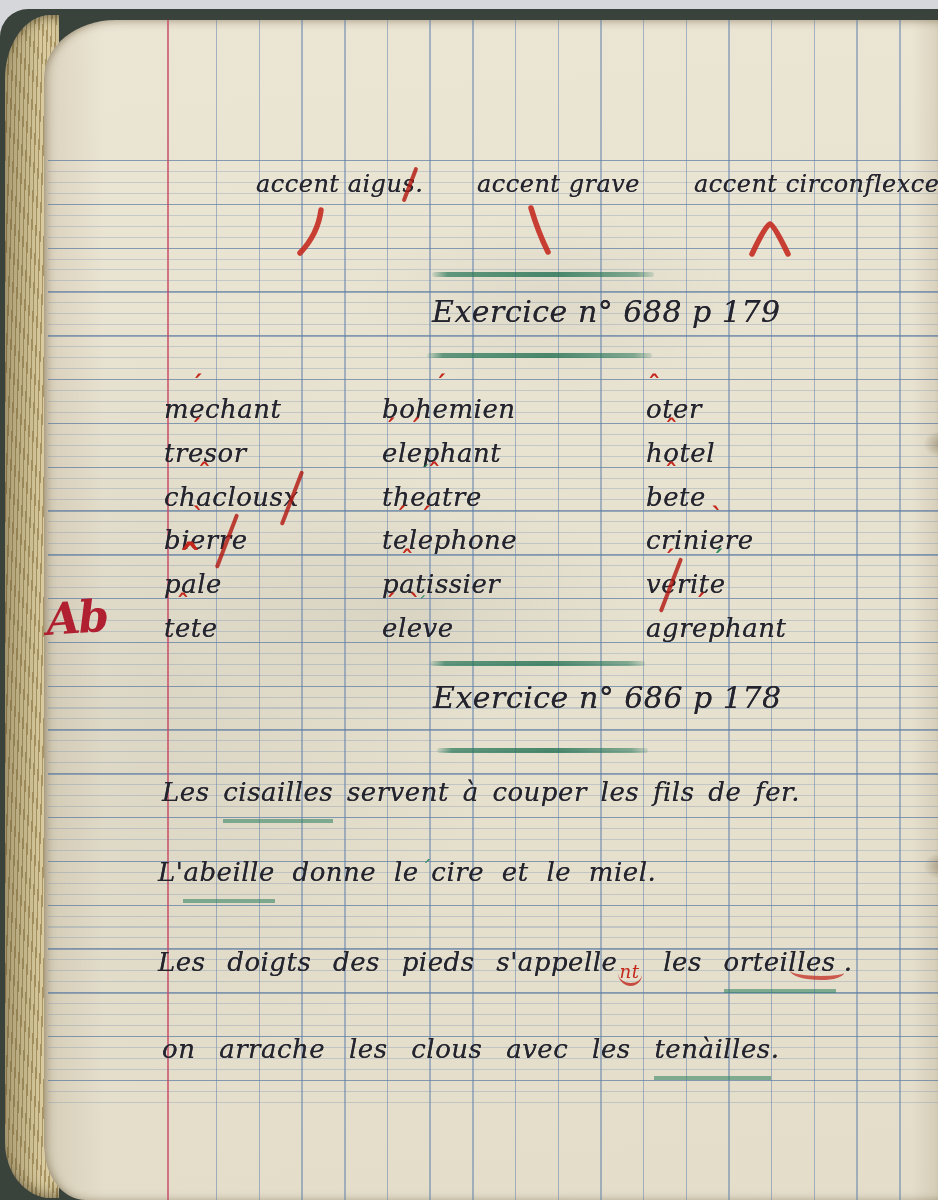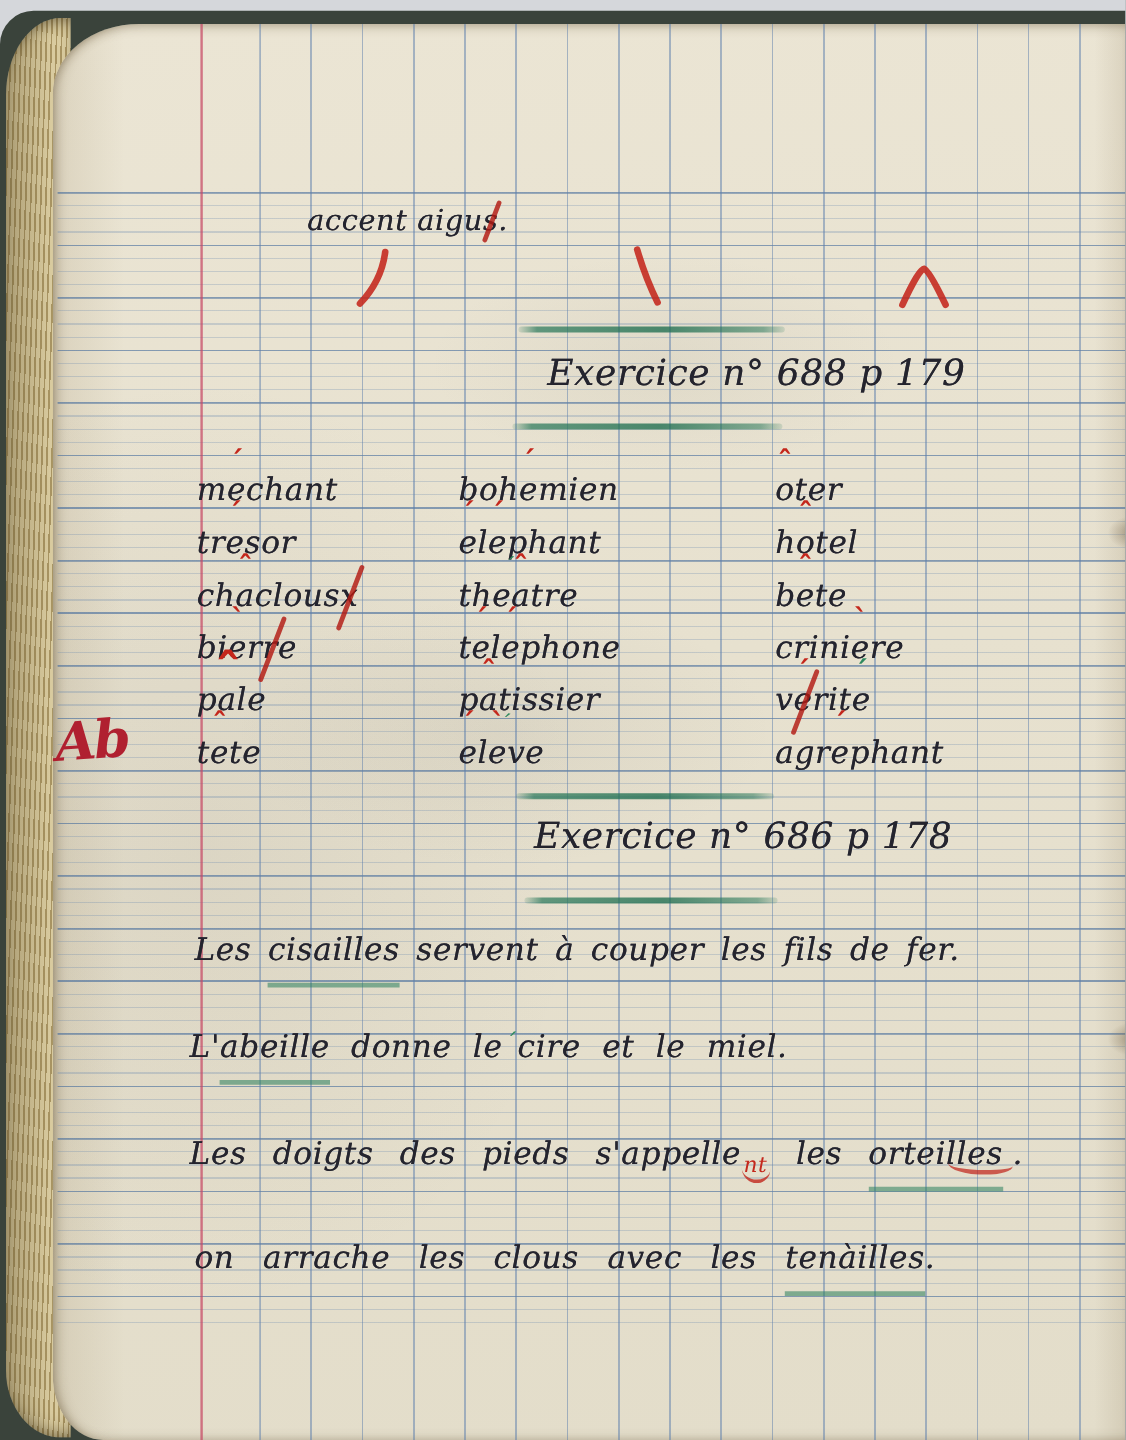--- a/index.html
+++ b/index.html
@@ -34,21 +34,21 @@
        repeating-linear-gradient(to bottom, rgba(96,130,172,.27) 0 1px, rgba(0,0,0,0) 1px 10.95px);}
   .vlines{position:absolute;left:172px;right:0;top:0;bottom:0;pointer-events:none;
       background:repeating-linear-gradient(to right, rgba(92,126,172,.50) 0 1.4px, rgba(0,0,0,0) 1.4px 42.7px);}
   .mline{position:absolute;left:123px;width:1.7px;top:0;bottom:0;background:rgba(198,70,100,.72);pointer-events:none;}
   .notch{position:absolute;right:-5px;width:20px;height:28px;
          background:radial-gradient(ellipse at right, rgba(118,102,76,.5), rgba(0,0,0,0) 70%);}
   
   .hw{position:absolute;color:#24242e;font-style:italic;letter-spacing:.5px;white-space:nowrap;
       text-shadow:0 0 .4px rgba(30,30,45,.8);}
   .hdr-item{font-size:24px;}
-  .title{font-size:30px;padding-left:24px;}
+  .title{font-size:30px;}
   .wcol{position:absolute;font-size:26px;font-style:italic;color:#24242e;letter-spacing:.5px;
         text-shadow:0 0 .4px rgba(30,30,45,.8);}
   .word{height:43.8px;line-height:43.8px;white-space:nowrap;}
   .sentence{position:absolute;font-size:26px;font-style:italic;color:#24242e;letter-spacing:.5px;
         white-space:nowrap;text-shadow:0 0 .4px rgba(30,30,45,.8);}
   
   .seg{position:relative;}
   .has-acc{position:relative;display:inline-block;}
   .acc{position:absolute;left:12%;top:-0.60em;font-size:.95em;line-height:1;font-style:normal;
        font-weight:700;text-shadow:none;}
@@ -79,20 +79,22 @@
   <div class="page">
     <div class="hlines"></div>
     <div class="vlines"></div>
     <div class="mline"></div>
     <div class="notch" style="top:410px;"></div>
     <div class="notch" style="top:832px;"></div>
 
     <div class="note-ab">Ab</div>
 
     <div class="hw hdr-item" style="left:212px;top:150px;"><span class="seg">accent aigu</span><span class="seg has-acc">s<span class="slash"></span></span><span class="seg">.</span></div>
+    <div class="hw hdr-item" style="left:433px;top:150px;"><span class="seg">accent grave</span></div>
+    <div class="hw hdr-item" style="left:650px;top:150px;"><span class="seg">accent circonflexce</span></div>
 
     <svg class="demo" style="left:250px;top:186px;" width="32" height="52">
       <path d="M27 4 Q24 28 6 47" fill="none" stroke="#c4271c" stroke-width="5.5" stroke-linecap="round" opacity=".88"></path>
     </svg>
     <svg class="demo" style="left:480px;top:184px;" width="32" height="54">
       <path d="M7 4 Q14 28 24 48" fill="none" stroke="#c4271c" stroke-width="5.5" stroke-linecap="round" opacity=".88"></path>
     </svg>
     <svg class="demo" style="left:702px;top:198px;" width="50" height="42">
       <path d="M6 36 Q20 6 24 6 Q28 7 42 36" fill="none" stroke="#c4271c" stroke-width="5.5" stroke-linecap="round" opacity=".88"></path>
     </svg>
@@ -120,21 +122,21 @@
     <div class="wcol" style="left:602px;top:368px;">
         <div class="word"><span class="seg has-acc">o<span class="acc red">ˆ</span></span><span class="seg">ter</span></div>
         <div class="word"><span class="seg">h</span><span class="seg has-acc">o<span class="acc red">ˆ</span></span><span class="seg">tel</span></div>
         <div class="word"><span class="seg">b</span><span class="seg has-acc">e<span class="acc red">ˆ</span></span><span class="seg">te</span></div>
         <div class="word"><span class="seg">crini</span><span class="seg has-acc">e<span class="acc red">`</span></span><span class="seg">re</span></div>
         <div class="word"><span class="seg">v</span><span class="seg has-acc">e<span class="acc red">´</span><span class="slash"></span></span><span class="seg">rit</span><span class="seg has-acc">e<span class="acc green">´</span></span></div>
         <div class="word"><span class="seg">agr</span><span class="seg has-acc">e<span class="acc red">´</span></span><span class="seg">phant</span></div>
       </div>
 
     <div class="grule" style="left:386px;top:641px;width:215px;"></div>
-    <div class="hw title" style="left:377px;top:660px;">Exercice n° 686 p 178</div>
+    <div class="hw title" style="left:389px;top:660px;">Exercice n° 686 p 178</div>
     <div class="grule" style="left:393px;top:728px;width:211px;"></div>
 
     <div class="sentence" style="left:118px;top:757px;word-spacing:5px;"><span class="seg">Les </span><span class="seg u-g">cisailles</span><span class="seg"> servent à couper les fils de fer.</span></div>
     <div class="sentence" style="left:114px;top:837px;word-spacing:9px;"><span class="seg">L'</span><span class="seg u-g">abeille</span><span class="seg"> donne le</span><span class="seg g-ins">ˊ</span><span class="seg">cire et le miel.</span></div>
     <div class="sentence" style="left:118px;top:1014px;word-spacing:15px;"><span class="seg">on arrache les clous avec les </span><span class="seg u-g">tenàilles</span><span class="seg">.</span></div>
     <div class="sentence" style="left:114px;top:927px;word-spacing:13px;"><span class="seg">Les doigts des pieds s'appelle</span><span class="seg ins">nt</span><span class="seg"> les </span><span class="seg u-g">orteilles</span><span class="seg swoosh"></span><span class="seg">.</span></div>
   </div>
 </div>
 
 </body></html>

